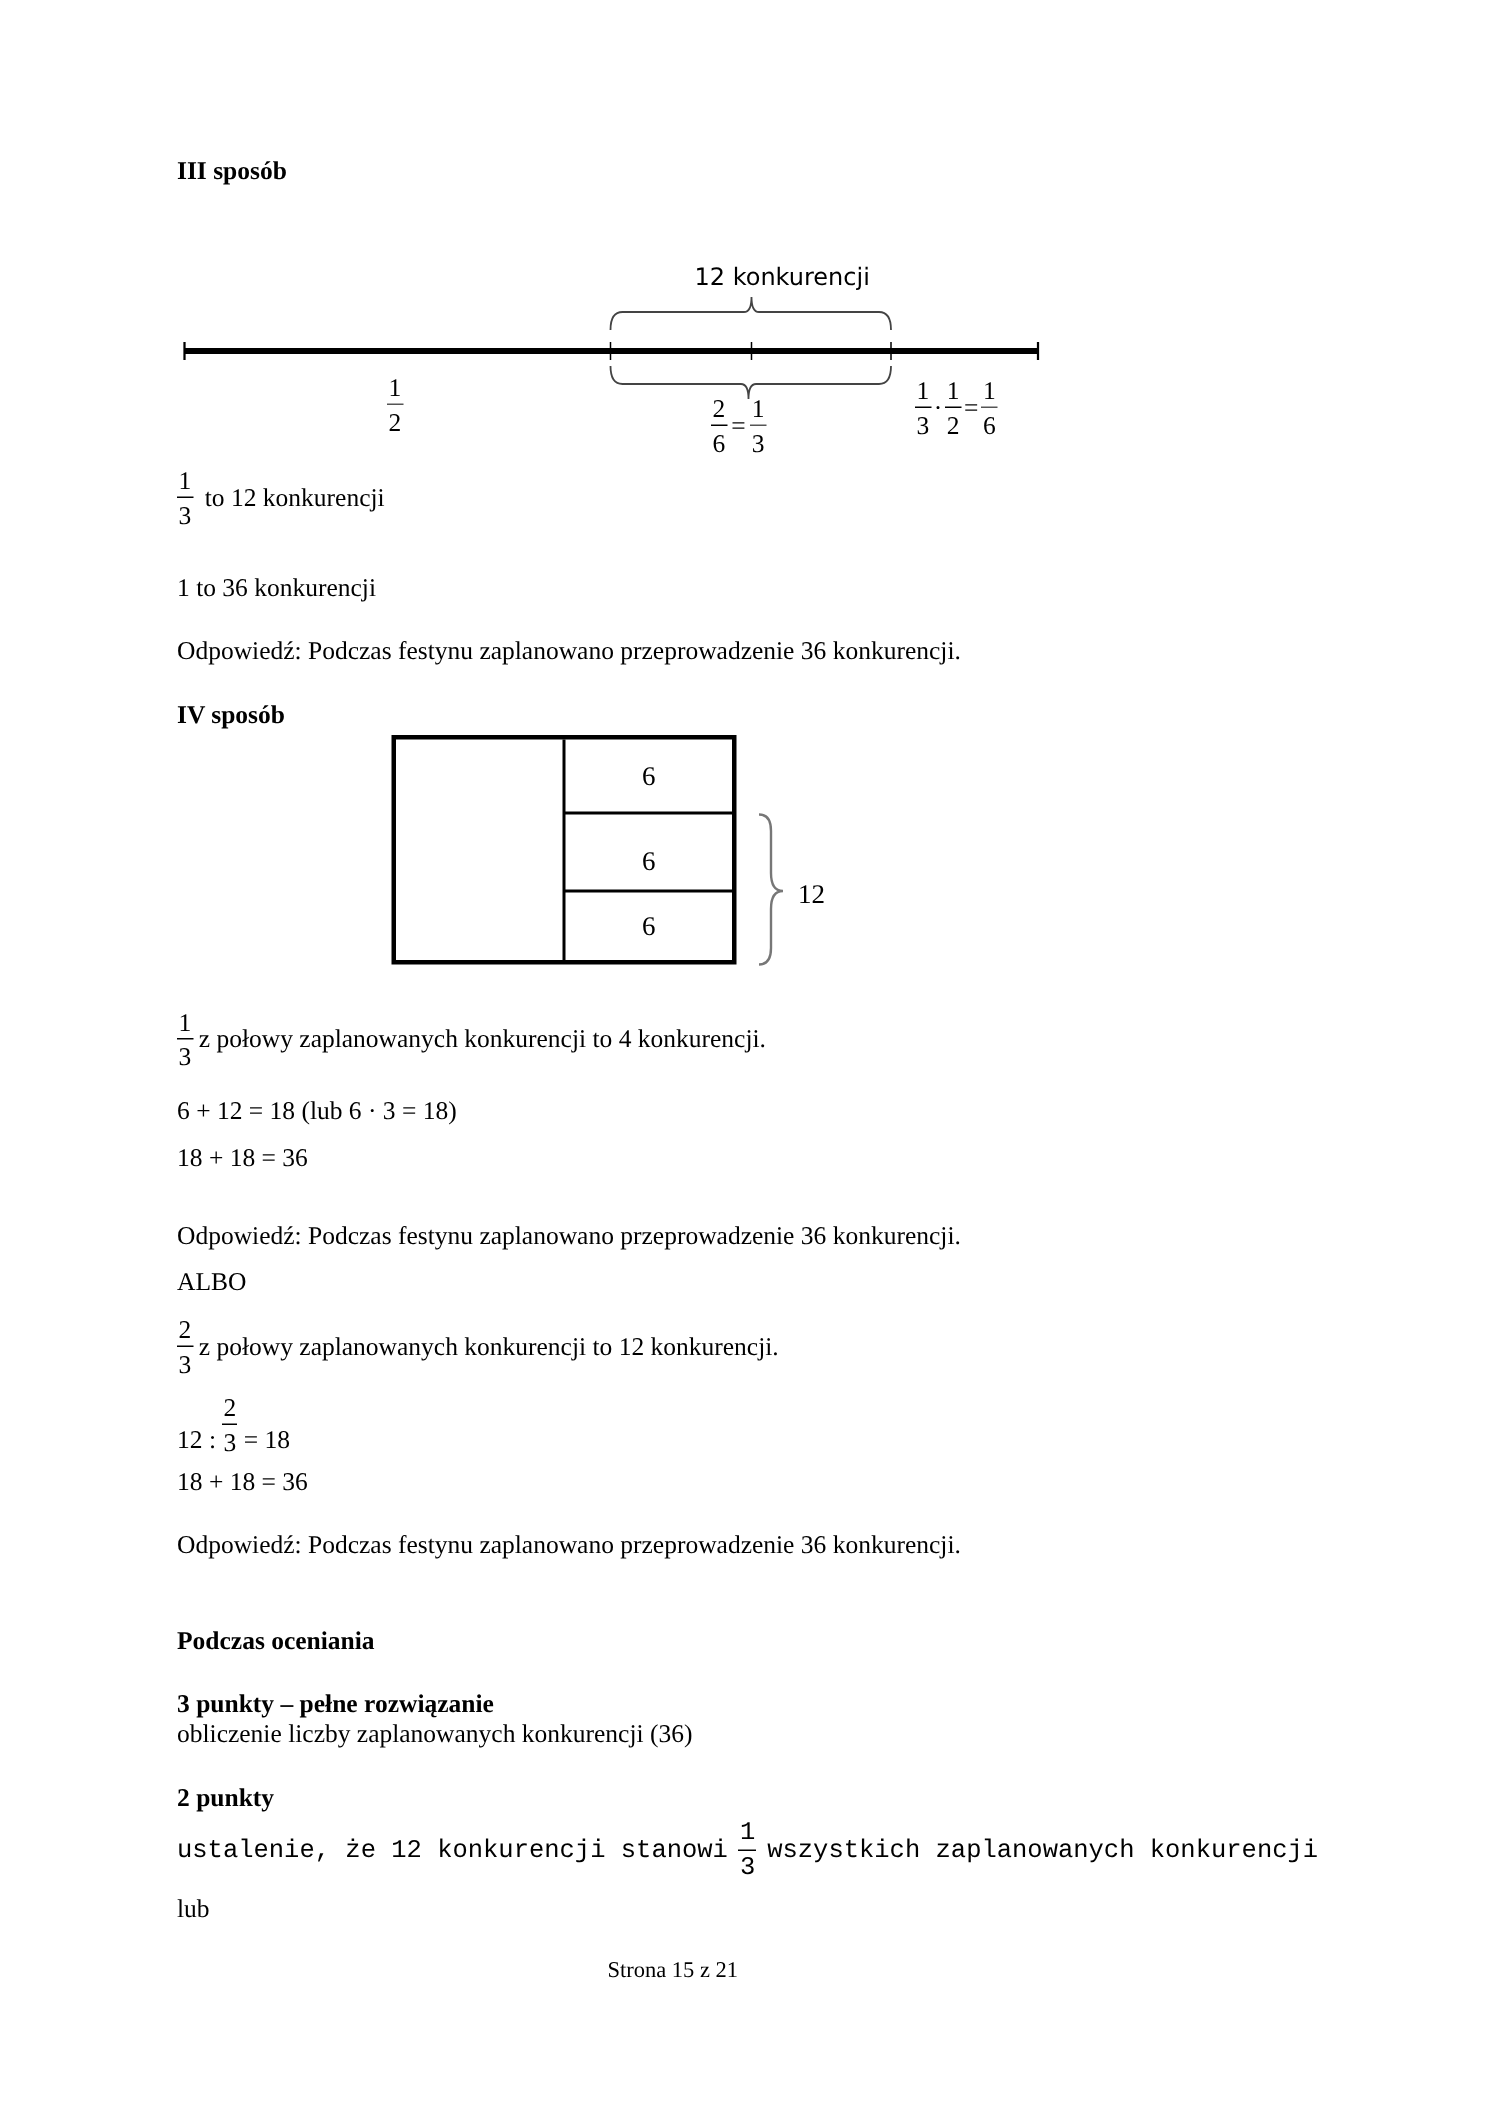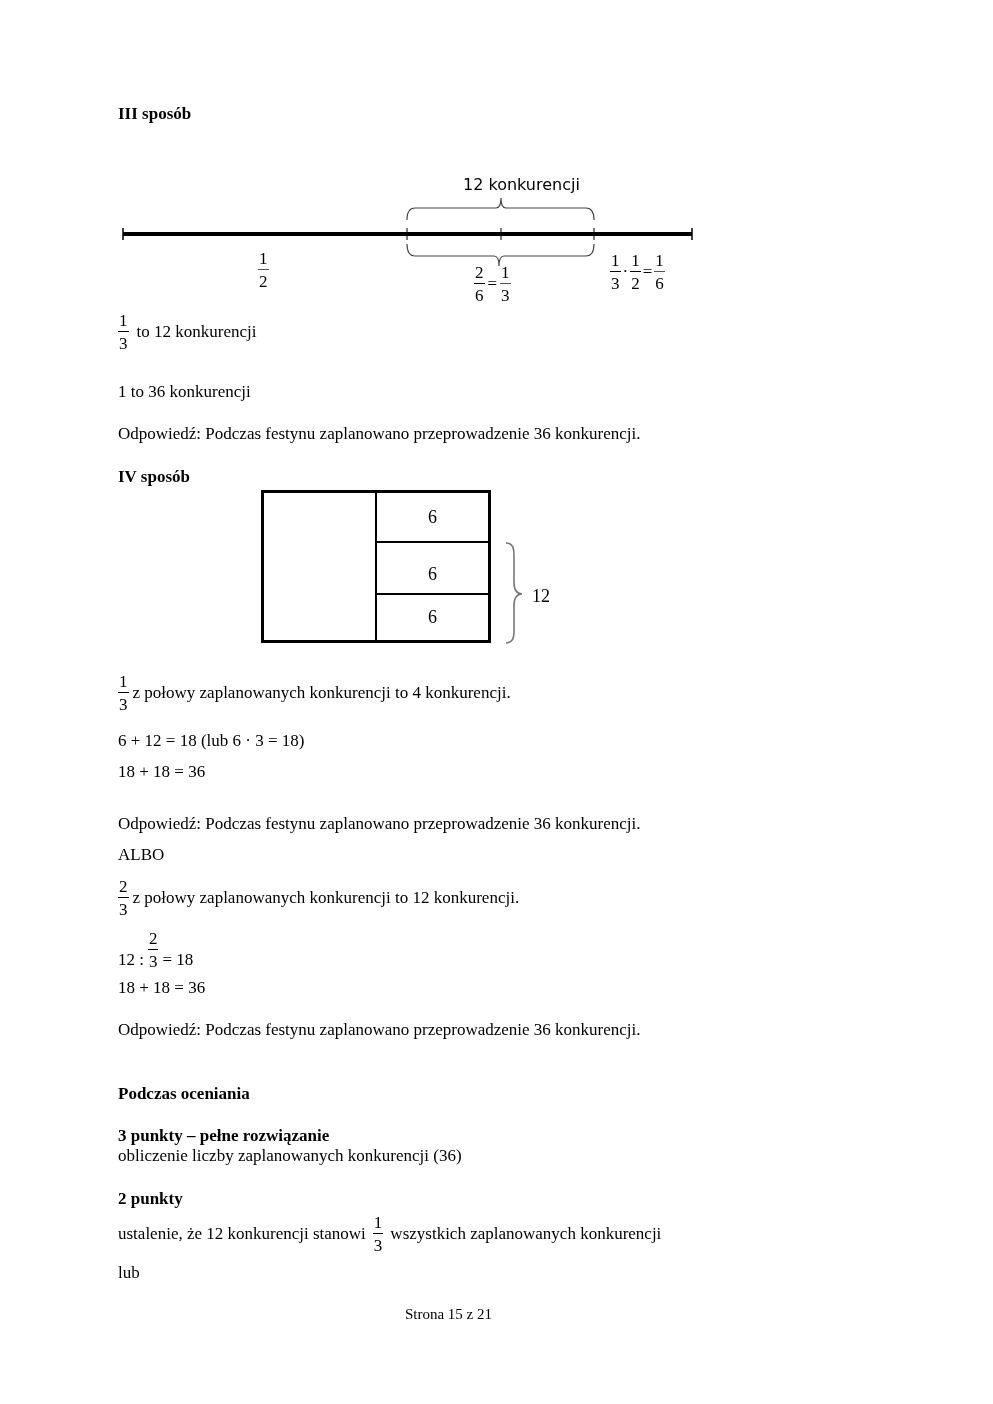--- a/index.html
+++ b/index.html
@@ -123,21 +123,21 @@
     </span>
   <span>= 18</span>
 </div>
 <div class="abs" style="left:118px;top:978px;">18 + 18 = 36</div>
 <div class="abs" style="left:118px;top:1020px;">Odpowiedź: Podczas festynu zaplanowano przeprowadzenie 36 konkurencji.</div>
 
 <div class="abs bold" style="left:118px;top:1084px;">Podczas oceniania</div>
 <div class="abs bold" style="left:118px;top:1126px;">3 punkty – pełne rozwiązanie</div>
 <div class="abs" style="left:118px;top:1146px;">obliczenie liczby zaplanowanych konkurencji (36)</div>
 <div class="abs bold" style="left:118px;top:1189px;">2 punkty</div>
-<div class="abs" style="left:118px;top:1214px;display:flex;align-items:center;gap:7px;">
+<div class="abs" style="left:118px;top:1214px;display:flex;align-items:center;gap:7px;font-family:Liberation Mono, monospace;">
   <span>ustalenie, że 12 konkurencji stanowi</span>
   <span class="frac">
       <span class="num">1</span>
       <span class="den">3</span>
     </span>
   <span>wszystkich zaplanowanych konkurencji</span>
 </div>
 <div class="abs" style="left:118px;top:1263px;">lub</div>
 
 <div class="abs" style="left:0;width:897px;top:1306px;text-align:center;font-size:15px;">Strona 15 z 21</div>

